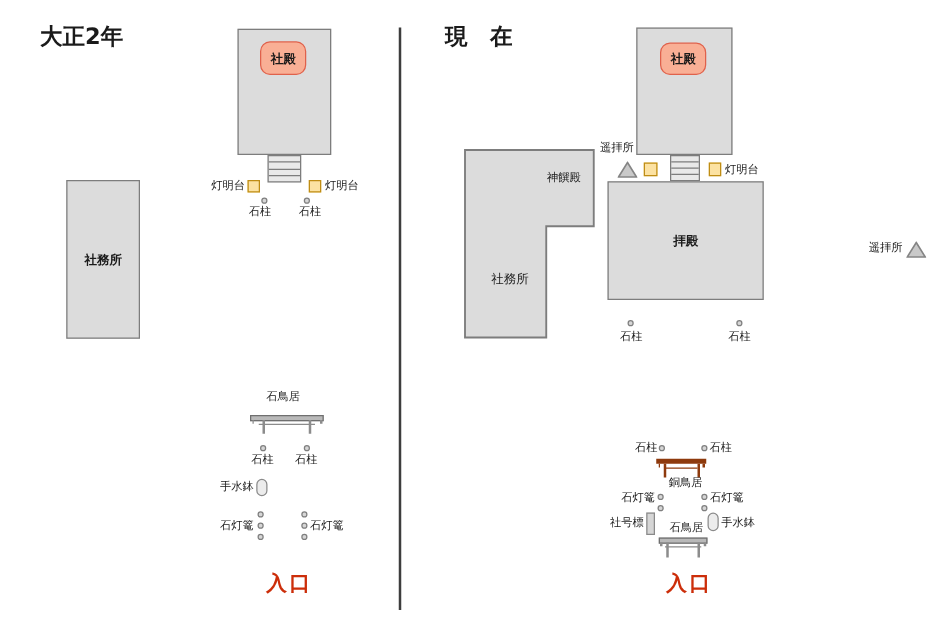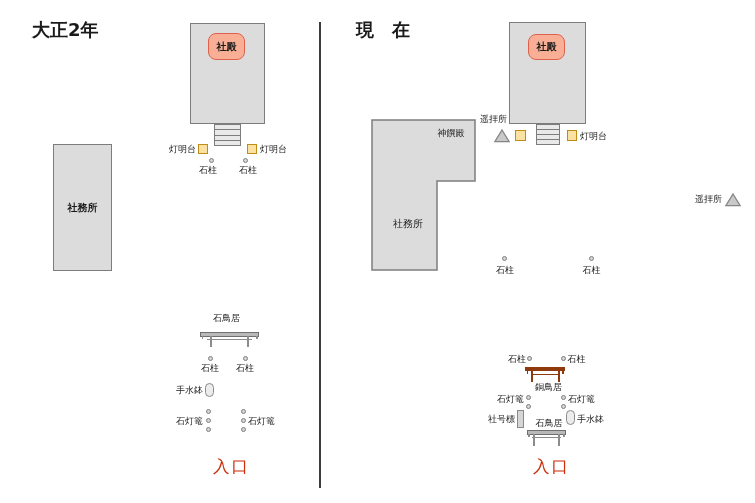--- a/index.html
+++ b/index.html
@@ -42,21 +42,21 @@
   .t-cap-r{right:1.5px;top:3.5px;width:1.6px;height:3px;}
   .t-leg-l{left:10px;top:3.5px;width:2.4px;height:11px;}
   .t-leg-r{right:10px;top:3.5px;width:2.4px;height:11px;}
   .t-nuki{left:7px;right:7px;top:6.5px;height:1.5px;}
   .torii.stone i{background:#8c8c8c;}
   .torii.stone .t-bar{background:var(--stone-torii-fill);border:1px solid var(--stone-torii-border);height:4.5px;}
   .torii.copper i{background:var(--copper-torii);}
   .torii.copper .t-leg-l{left:5.5px;}
   .torii.copper .t-leg-r{right:5px;}
   .tri{position:absolute;}
-  .entrance{position:absolute;font-size:16.5px;font-weight:normal;color:var(--entrance-red);
+  .entrance{position:absolute;font-size:16.5px;font-weight:bold;color:var(--entrance-red);
             line-height:1.1;white-space:nowrap;letter-spacing:2px;}
 </style>
 </head>
 <body>
 
 <div class="canvas">
 
   <div class="divider" style="left:319px;top:22px;height:466px;"></div>
 
   <div class="title" style="left:32px;top:20px;">大正2年</div>
@@ -112,21 +112,21 @@
   <div class="lbl lbl-r" style="left:157px;top:417px;width:46px;">石灯篭</div>
   <div class="lbl" style="left:248px;top:417px;">石灯篭</div>
 
   <div class="entrance" style="left:213px;top:458px;">入口</div>
 
   <div class="title" style="left:356px;top:20px;">現　在</div>
 
   <svg class="tri" style="left:371px;top:119px;" width="106" height="153">
     <polygon points="1,1 104,1 104,62 66,62 66,151 1,151" style="fill:var(--building-fill);stroke:var(--building-border);stroke-width:1.5"></polygon>
   </svg>
-  <div class="lbl" style="left:437.5px;top:129px;">神饌殿</div>
+  <div class="lbl" style="left:437.5px;top:139px;">神饌殿</div>
   <div class="lbl" style="left:393px;top:218px;font-size:10px;">社務所</div>
 
   <div class="bldg" style="left:509px;top:22px;width:77px;height:102px;"></div>
   <div class="steps" style="left:536px;top:124px;width:24px;height:21px;">
       <i></i>
       <i></i>
       <i></i>
       <i></i>
     </div>
   <div class="shaden" style="left:528px;top:34px;width:37px;height:26px;">
@@ -135,20 +135,23 @@
 
   <div class="lbl" style="left:480px;top:114.5px;">遥拝所</div>
   <svg class="tri" style="left:493.5px;top:128.5px;" width="16" height="14">
     <polygon points="8,1 15.2,12.6 0.8,12.6" style="fill:var(--triangle-fill);stroke:var(--triangle-border);stroke-width:1.3"></polygon>
   </svg>
 
   <div class="lamp" style="left:515px;top:130px;width:10.5px;height:10.5px;"></div>
   <div class="lamp" style="left:566.5px;top:130px;width:10.5px;height:10.5px;"></div>
   <div class="lbl" style="left:580px;top:131.5px;">灯明台</div>
 
+  <div class="bldg" style="left:486px;top:145px;width:125px;height:95px;">
+    <span class="bldg-lbl">拝殿</span>
+  </div>
 
   <div class="dot" style="left:502px;top:255.5px;"></div>
   <div class="dot" style="left:589px;top:255.5px;"></div>
   <div class="lbl" style="left:496px;top:265.5px;">石柱</div>
   <div class="lbl" style="left:582.5px;top:265.5px;">石柱</div>
 
   <div class="lbl lbl-r" style="left:676px;top:195px;width:46px;">遥拝所</div>
   <svg class="tri" style="left:725px;top:192.5px;" width="16" height="14">
     <polygon points="8,1 15.2,12.6 0.8,12.6" style="fill:var(--triangle-fill);stroke:var(--triangle-border);stroke-width:1.3"></polygon>
   </svg>

